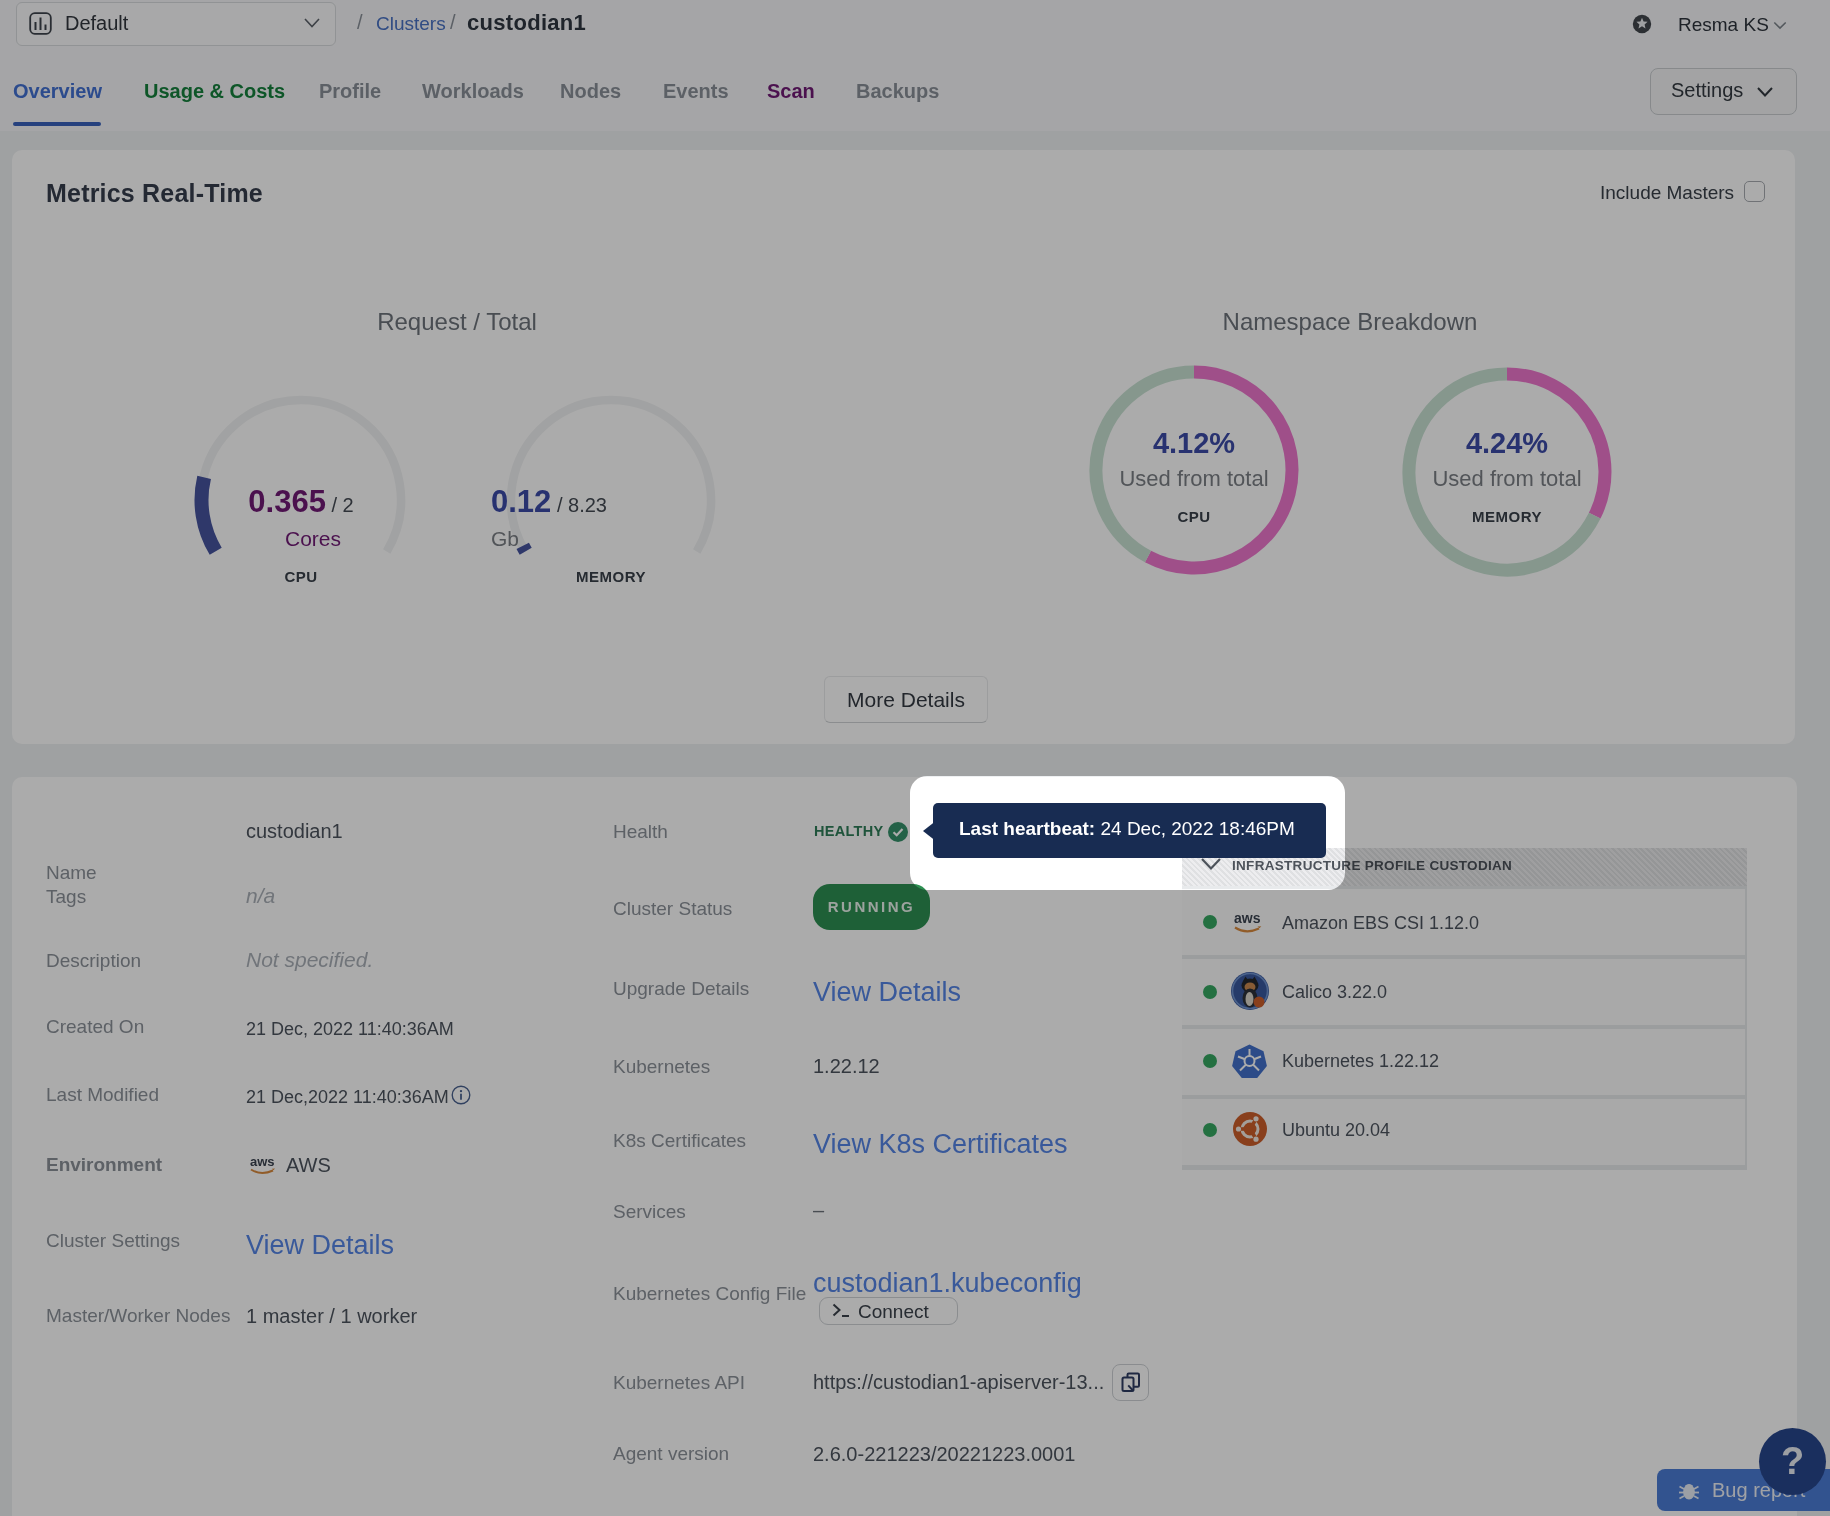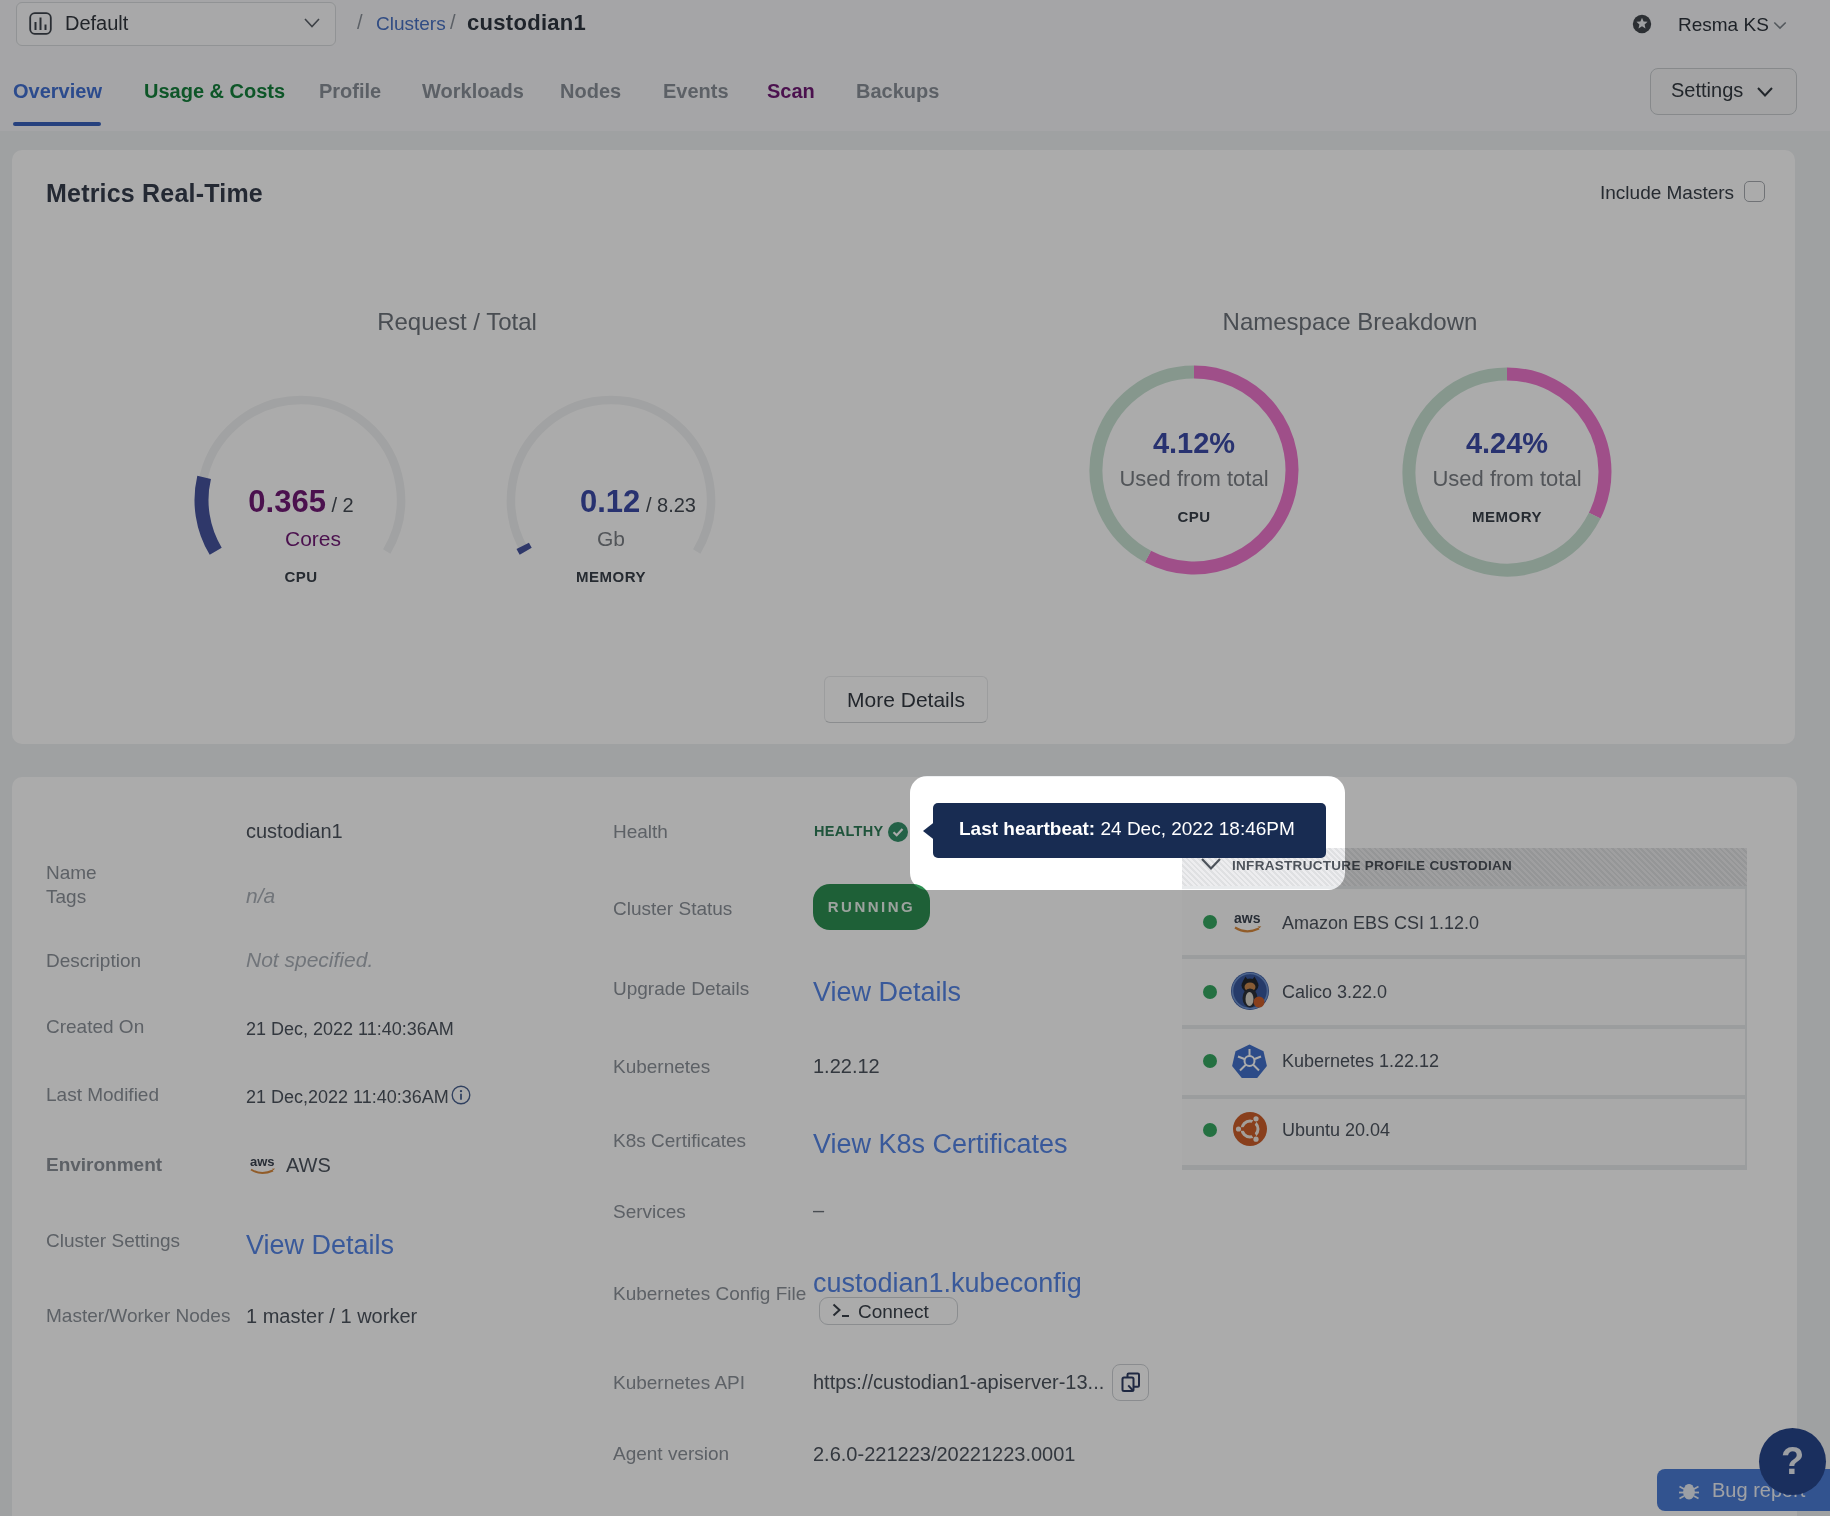--- a/index.html
+++ b/index.html
@@ -74,24 +74,24 @@
 <div class="abs" style="left:181px;top:484px;width:240px;text-align:center;">
   <span style="font-size:31px;font-weight:bold;color:#701a75;">0.365</span><span style="font-size:20px;color:#454b54;"> / 2</span>
 </div>
 <div class="abs" style="left:193px;top:527px;width:240px;text-align:center;font-size:21px;color:#701a75;">Cores</div>
 <div class="abs" style="left:181px;top:568px;width:240px;text-align:center;font-size:15px;font-weight:bold;color:#39404a;letter-spacing:0.5px;">CPU</div>
 
 <svg class="abs" style="left:491px;top:380px" width="240" height="240" viewBox="0 0 240 240">
   <path d="M 34.28 171.50 A 100 100 0 1 1 205.72 171.50" fill="none" stroke="#f1f2f3" stroke-width="8.5"></path>
   <path d="M 34.71 171.26 A 99.5 99.5 0 0 1 31.73 165.90" fill="none" stroke="#46549f" stroke-width="14"></path>
 </svg>
-<div class="abs" style="left:518px;top:484px;width:240px;text-align:center;">
+<div class="abs" style="left:491px;top:484px;width:240px;text-align:left;">
   <span style="font-size:31px;font-weight:bold;color:#3c4ba8;">0.12</span><span style="font-size:20px;color:#454b54;"> / 8.23</span>
 </div>
-<div class="abs" style="left:491px;top:527px;width:240px;text-align:center;font-size:21px;color:#7b7f85;">Gb</div>
+<div class="abs" style="left:491px;top:527px;width:240px;font-size:21px;color:#7b7f85;">Gb</div>
 <div class="abs" style="left:491px;top:568px;width:240px;text-align:center;font-size:15px;font-weight:bold;color:#39404a;letter-spacing:0.5px;">MEMORY</div>
 
 <svg class="abs" style="left:1074px;top:350px" width="240" height="240" viewBox="0 0 240 240">
   <path d="M 120 22 A 98 98 0 1 1 74.0 206.53" fill="none" stroke="#ee77cd" stroke-width="13"></path>
   <path d="M 74.0 206.53 A 98 98 0 0 1 120 22" fill="none" stroke="#c8e2d3" stroke-width="13"></path>
 </svg>
 <div class="abs" style="left:1074px;top:427px;width:240px;text-align:center;font-size:29px;font-weight:bold;color:#3c4ba8;">4.12%</div>
 <div class="abs" style="left:1074px;top:466px;width:240px;text-align:center;font-size:22px;color:#7b7f85;">Used from total</div>
 <div class="abs" style="left:1074px;top:508px;width:240px;text-align:center;font-size:15px;font-weight:bold;color:#39404a;letter-spacing:0.5px;">CPU</div>
 

